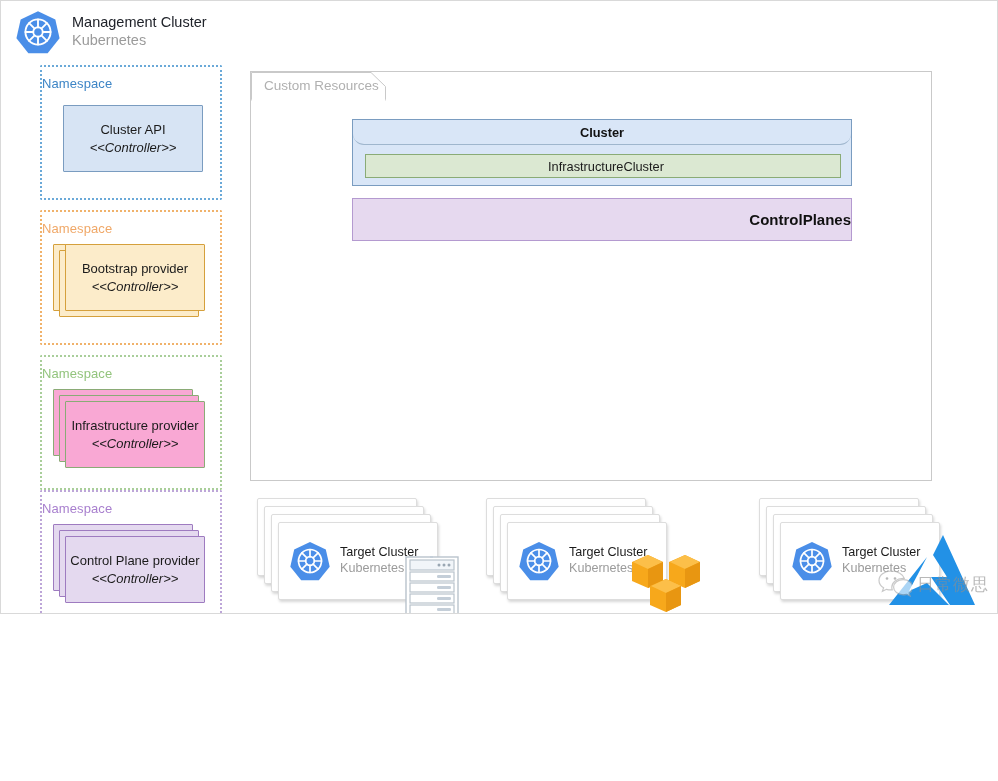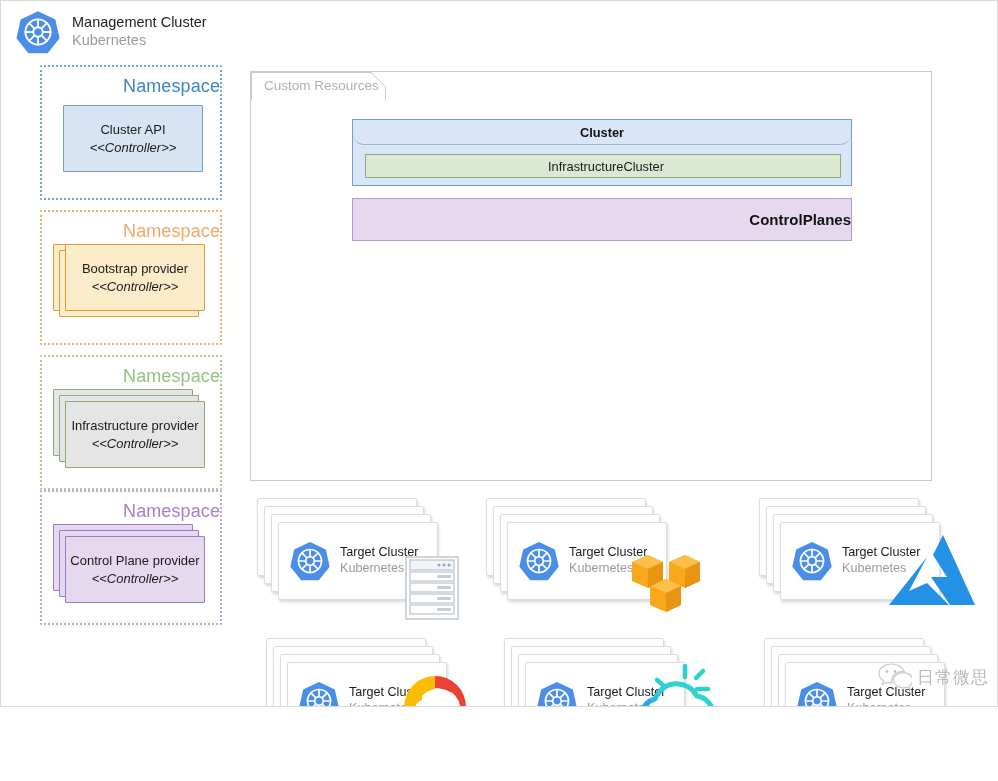--- a/index.html
+++ b/index.html
@@ -2,50 +2,50 @@
 <html><head>
 <meta charset="utf-8">
 <style>
   html,body{margin:0;padding:0;}
   body{
     width:998px;height:781px;background:#ffffff;
     font-family:"Liberation Sans","DejaVu Sans",sans-serif;
     -webkit-font-smoothing:antialiased;
     overflow:hidden;position:relative;
   }
-  .page{position:relative;width:998px;height:707px;box-sizing:border-box;
+  .page{position:relative;width:998px;height:614px;box-sizing:border-box;
         border:1px solid #d9d9d9;overflow:hidden;}
 
   
   .hdr{position:absolute;left:14px;top:8px;display:flex;align-items:center;gap:11px;}
   .k8s-logo{width:46px;height:46px;flex:0 0 auto;}
   .hdr-text{display:flex;flex-direction:column;line-height:1.22;}
   .hdr-title{font-size:14.5px;color:#20232a;}
   .hdr-sub{font-size:14.5px;color:#9b9b9b;}
 
   
   .ns{position:absolute;box-sizing:border-box;border:2px dotted #6aa9d8;border-radius:2px;}
-  .ns-label{position:absolute;top:9px;left:0;right:0;text-align:right;
-            font-size:18px;color:#3d85c6;letter-spacing:.1px;}
+  .ns-label{position:absolute;top:9px;left:0;right:0;text-align:left;
+            font-size:13px;color:#3d85c6;letter-spacing:.1px;}
   .ns.orange{border-color:#f0b26b;}
   .ns.orange .ns-label{color:#f0a868;}
   .ns.green{border-color:#a9ce9a;}
   .ns.green .ns-label{color:#93c47d;}
   .ns.purple{border-color:#bda6d8;}
   .ns.purple .ns-label{color:#a87fce;}
 
   .card-stack{position:absolute;}
   .card{position:absolute;box-sizing:border-box;border:1px solid #7a9cc0;
         background:#d7e4f4;border-radius:1px;}
   .card.main{display:flex;flex-direction:column;align-items:center;justify-content:center;
              line-height:1.32;}
   .card .l1{font-size:13px;color:#1b1b1b;}
   .card .l2{font-size:13px;color:#1b1b1b;font-style:italic;}
   .stack-orange .card{background:#fcecca;border-color:#d5a03c;}
-  .stack-green  .card{background:#e5e5e5;border-color:#8aab76;}
+  .stack-green  .card{background:#f9a8d4;border-color:#8aab76;}
   .stack-purple .card{background:#e4d9ef;border-color:#9e7bc0;}
 
   
   .cr-panel{position:absolute;box-sizing:border-box;border:1px solid #c9c9c9;
             background:#fff;}
   .cr-tab{position:absolute;left:250px;top:71px;height:29px;width:135px;
           box-sizing:border-box;background:#fff;}
   .cr-tab .tab-shape{position:absolute;inset:0;}
   .cr-tab .tab-label{position:absolute;left:13px;top:6px;font-size:13.5px;color:#b0b0b0;}
 

